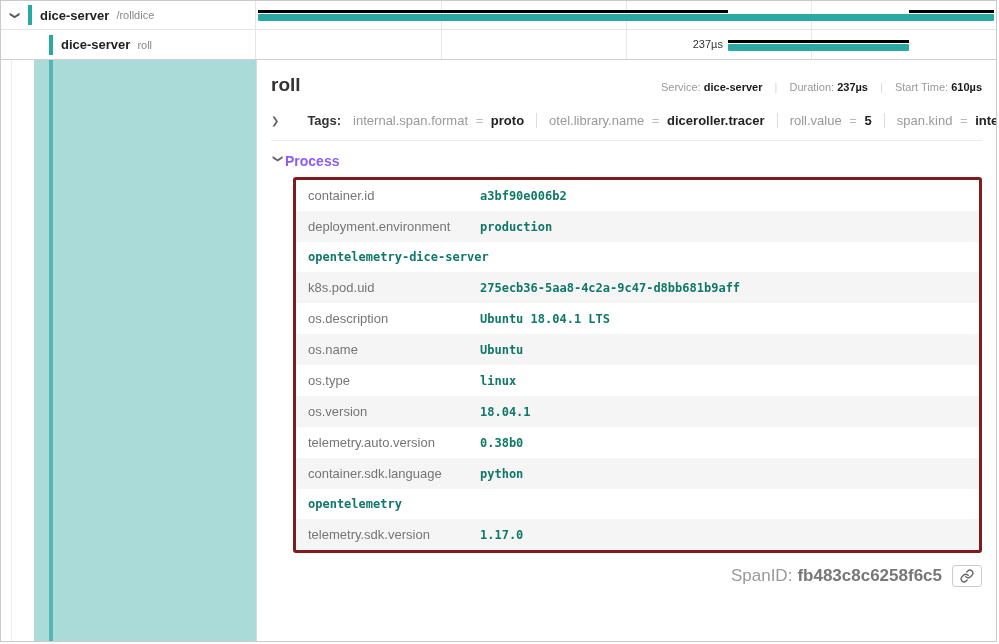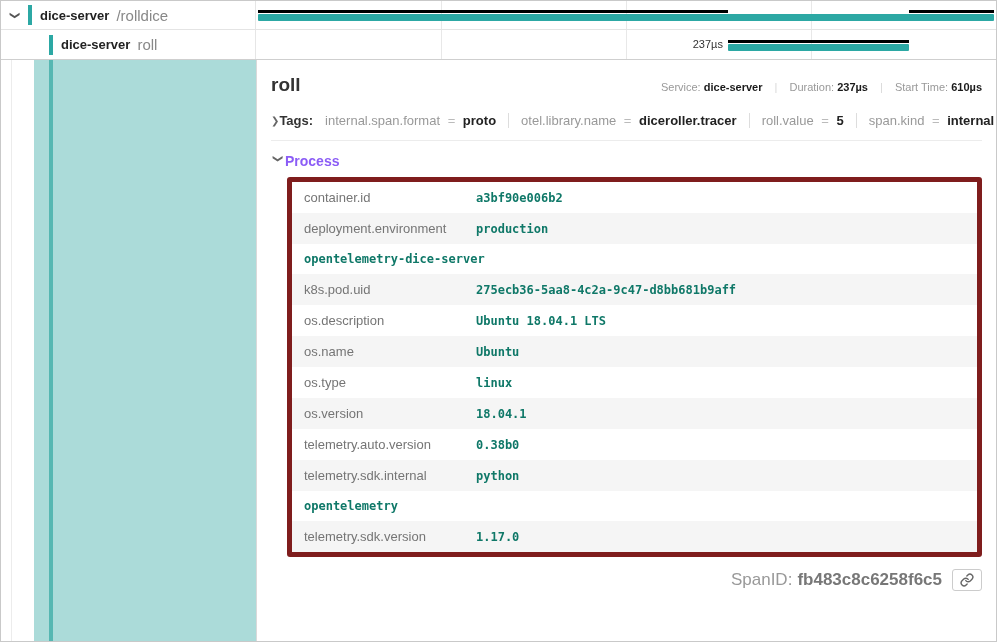--- a/index.html
+++ b/index.html
@@ -40,21 +40,21 @@
     margin-right: 6px;
     cursor: pointer;
   }
   .color-bar {
     width: 4px; height: 20px;
     background: #2ca8a4;
     margin-right: 8px;
     flex: 0 0 4px;
   }
   .svc-name { font-size: 13px; font-weight: 700; color: #222; white-space: nowrap; }
-  .op-name { font-size: 15px; color: #888; margin-left: 7px; white-space: nowrap; }
+  .op-name { font-size: 11px; color: #888; margin-left: 7px; white-space: nowrap; }
 
   .timeline-col { flex: 1; position: relative; background: #fff; }
   .gridline { position: absolute; top: 0; bottom: 0; width: 1px; background: #e8e8e8; }
   .g25 { left: 25%; } .g50 { left: 50%; } .g75 { left: 75%; }
 
   .bar-teal { position: absolute; height: 7px; background: #2ca8a4; border-radius: 1px; }
   .bar-black { position: absolute; height: 3px; background: #000; }
   
   .row1 .bar-teal { top: 13px; left: 0.3%; width: 99.4%; }
   .row1 .cp-a { top: 9px; left: 0.3%; width: 63.5%; }
@@ -95,38 +95,38 @@
   .stat-sep { color: #d8d8d8; margin: 0 9px; }
 
   .tags-row {
     display: flex; align-items: center; flex-wrap: nowrap;
     padding: 9px 0 12px 0;
     border-bottom: 1px solid #ececec;
     font-size: 13px;
     cursor: pointer;
   }
   .tags-chevron { font-size: 10px; color: #666; width: 14px; display: inline-block; }
-  .tags-label { font-weight: 700; color: #333; margin-right: 12px; }
+  .tags-label { font-weight: 700; color: #333; margin-right: 12px; margin-left: 28px; }
   .tag-item { white-space: nowrap; }
   .tag-key { color: #999; }
   .tag-eq { color: #bbb; margin: 0 4px; }
   .tag-val { color: #222; font-weight: 600; }
   .tag-sep { border-left: 1px solid #ddd; height: 15px; margin: 0 12px; display: inline-block; }
 
   .process-header {
     display: flex; align-items: center;
     padding: 12px 0 8px 0;
     font-size: 14px; cursor: pointer;
   }
   .process-chevron { font-size: 10px; color: #666; transform: rotate(90deg); width: 14px; display: inline-block; }
   .process-label { font-weight: 700; color: #8b5cf6; }
 
   .kv-table {
-    margin-left: 16px;
-    border: 5px solid #7f1d1d;
+    margin-left: 22px;
+    border: 3px solid #7f1d1d;
     border-radius: 3px;
     overflow: hidden;
     font-size: 13px;
   }
   .kv-row { display: flex; align-items: center; }
   .kv-row:nth-child(even) { background: #f5f5f5; }
   .kv-key { flex: 0 0 172px; padding: 8px 4px 8px 12px; color: #757575; }
   .kv-value {
     flex: 1; padding: 8px 12px;
     font-family: "DejaVu Sans Mono", monospace;
@@ -280,21 +280,21 @@
         </div>
         <div class="kv-row">
           <div class="kv-key">os.version</div>
           <div class="kv-value">18.04.1</div>
         </div>
         <div class="kv-row">
           <div class="kv-key">telemetry.auto.version</div>
           <div class="kv-value">0.38b0</div>
         </div>
         <div class="kv-row">
-          <div class="kv-key">telemetry.sdk.internal</div>
+          <div class="kv-key">container.sdk.language</div>
           <div class="kv-value">python</div>
         </div>
         <div class="kv-row">
           <div class="kv-value">opentelemetry</div>
         </div>
         <div class="kv-row">
           <div class="kv-key">telemetry.sdk.version</div>
           <div class="kv-value">1.17.0</div>
         </div>
       </div>

